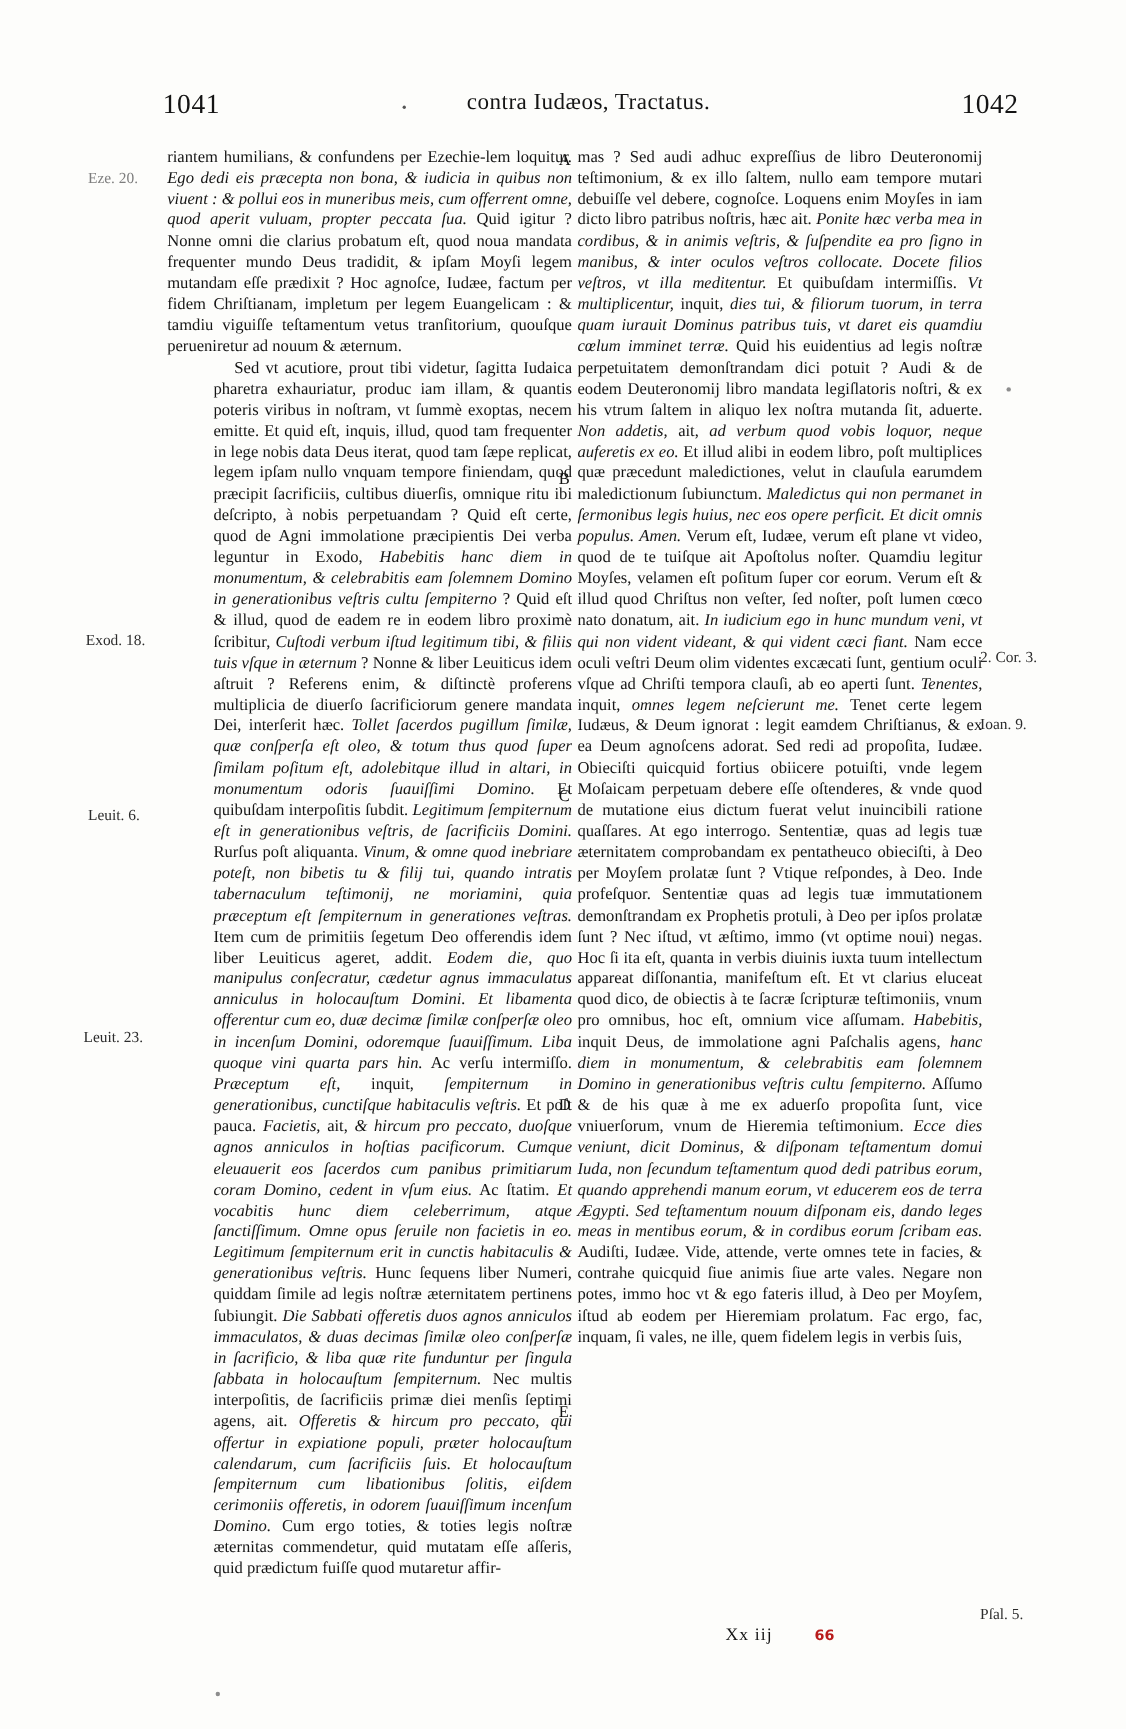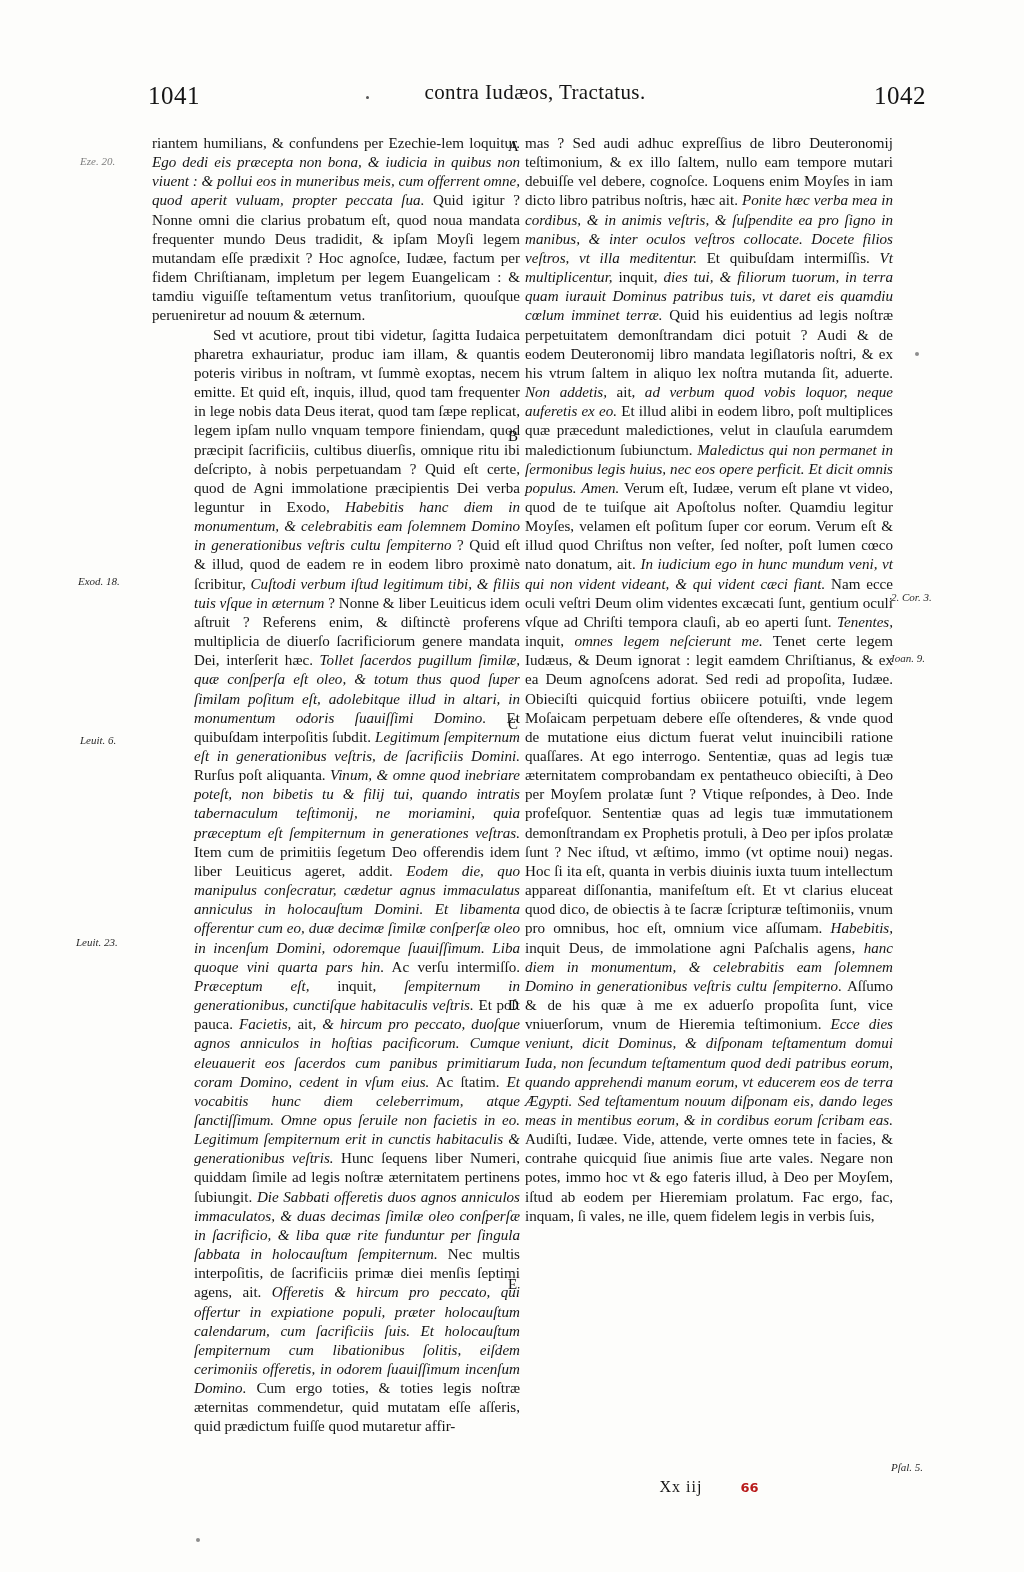--- a/index.html
+++ b/index.html
@@ -78,22 +78,21 @@
     margin: 0;
     text-indent: 0;
   }
   .col p.indent { text-indent: 19px; margin-left: 42px; }
 
   i, .it { font-style: italic; }
 
   
   .margin-note {
     position: absolute;
-    font-style: italic;
-    font-size: 11px;
+    font-size: 14px;
     color: #2b2b2b;
     white-space: nowrap;
   }
   .margin-note.faded { color: #7d7d7d; }
 
   
   .sec-letter {
     position: absolute;
     left: 508px;
     font-size: 15px;

